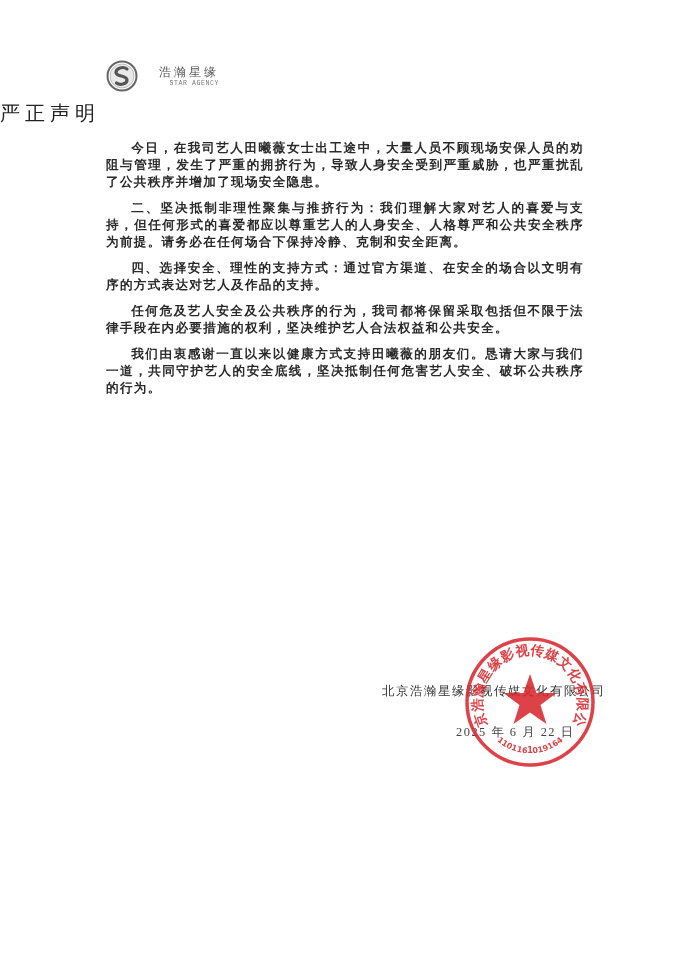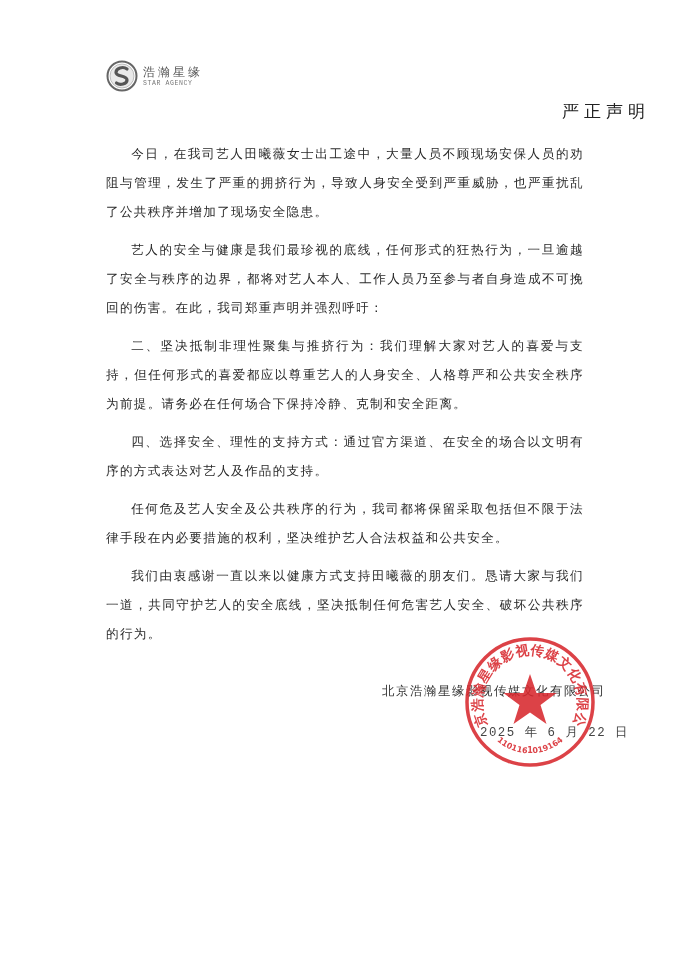--- a/index.html
+++ b/index.html
@@ -3,38 +3,38 @@
   <meta charset="utf-8">
   <style>
     html, body { margin: 0; padding: 0; background: #ffffff; }
     body {
       width: 690px; height: 976px; position: relative; overflow: hidden;
       font-family: "DejaVu Serif", "Liberation Serif", serif;
       color: #2a2a2a;
     }
     .logo { position: absolute; left: 106px; top: 60px; display: flex; align-items: center; }
     .logo-mark { width: 32px; height: 32px; }
-    .logo-text { margin-left: 5px; display: flex; flex-direction: column; }
+    .logo-text { margin-left: 21px; display: flex; flex-direction: column; text-align: right; }
     .logo-cn { font-size: 12px; letter-spacing: 3px; color: #555; line-height: 14px; font-family: "DejaVu Sans", sans-serif; }
     .logo-en { font-size: 6.5px; letter-spacing: 0.6px; color: #777; line-height: 9px; font-family: Liberation Mono, monospace; }
     .title {
-      position: absolute; left: 0; width: 650px; top: 100px; text-align: right;
-      font-size: 17px; letter-spacing: 5px; color: #222;
+      position: absolute; left: 0; width: 650px; top: 100px; text-align: left;
+      font-size: 20px; letter-spacing: 5px; color: #222;
     }
     .body { position: absolute; left: 106px; top: 139px; width: 478px; }
     .para {
-      font-size: 12.6px; line-height: 29px; margin: 0 0 9px 0; text-indent: 2em;
-      letter-spacing: 1.3px; text-align: justify; color: #2a2a2a;
+      font-size: 12.6px; line-height: 17px; margin: 0 0 9px 0; text-indent: 2em;
+      letter-spacing: 1.3px; text-align: justify; color: #2a2a2a; font-weight: bold;
     }
     .sign-company {
       position: absolute; left: 382px; top: 683px; font-size: 12.4px; letter-spacing: 1.6px; color: #333; z-index: 1;
     }
     .sign-date {
-      position: absolute; left: 480px; top: 724px; font-size: 12.4px; letter-spacing: 1.5px; color: #444; z-index: 1;
-      font-family: Liberation Mono, monospace;
+      position: absolute; left: 456px; top: 724px; font-size: 12.4px; letter-spacing: 1.5px; color: #444; z-index: 1;
+      font-family: Liberation Serif, serif;
     }
     .seal { position: absolute; left: 462px; top: 634px; width: 136px; height: 136px; z-index: 2; opacity: 0.88; }
   </style>
 </head>
 <body>
 
 <div class="logo">
   <svg class="logo-mark" viewBox="0 0 32 32">
     <circle cx="16" cy="16" r="14.5" fill="none" stroke="#666" stroke-width="2"></circle>
     <circle cx="16" cy="16" r="12" fill="#e9e9e9" stroke="#999" stroke-width="0.6"></circle>
@@ -43,21 +43,20 @@
   <div class="logo-text">
     <span class="logo-cn">浩瀚星缘</span>
     <span class="logo-en">STAR AGENCY</span>
   </div>
 </div>
 
 <div class="title">严正声明</div>
 
 <div class="body">
   <p class="para">今日，在我司艺人田曦薇女士出工途中，大量人员不顾现场安保人员的劝阻与管理，发生了严重的拥挤行为，导致人身安全受到严重威胁，也严重扰乱了公共秩序并增加了现场安全隐患。</p>
-  <p class="para">艺人的安全与健康是我们最珍视的底线，任何形式的狂热行为，一旦逾越了安全与秩序的边界，都将对艺人本人、工作人员乃至参与者自身造成不可挽回的伤害。在此，我司郑重声明并强烈呼吁：</p>
   <p class="para">二、坚决抵制非理性聚集与推挤行为：我们理解大家对艺人的喜爱与支持，但任何形式的喜爱都应以尊重艺人的人身安全、人格尊严和公共安全秩序为前提。请务必在任何场合下保持冷静、克制和安全距离。</p>
   <p class="para">四、选择安全、理性的支持方式：通过官方渠道、在安全的场合以文明有序的方式表达对艺人及作品的支持。</p>
   <p class="para">任何危及艺人安全及公共秩序的行为，我司都将保留采取包括但不限于法律手段在内必要措施的权利，坚决维护艺人合法权益和公共安全。</p>
   <p class="para">我们由衷感谢一直以来以健康方式支持田曦薇的朋友们。恳请大家与我们一道，共同守护艺人的安全底线，坚决抵制任何危害艺人安全、破坏公共秩序的行为。</p>
 </div>
 
 <div class="sign-company">北京浩瀚星缘影视传媒文化有限公司</div>
 <div class="sign-date">2025 年 6 月 22 日</div>
 
 <svg class="seal" viewBox="0 0 136 136">

